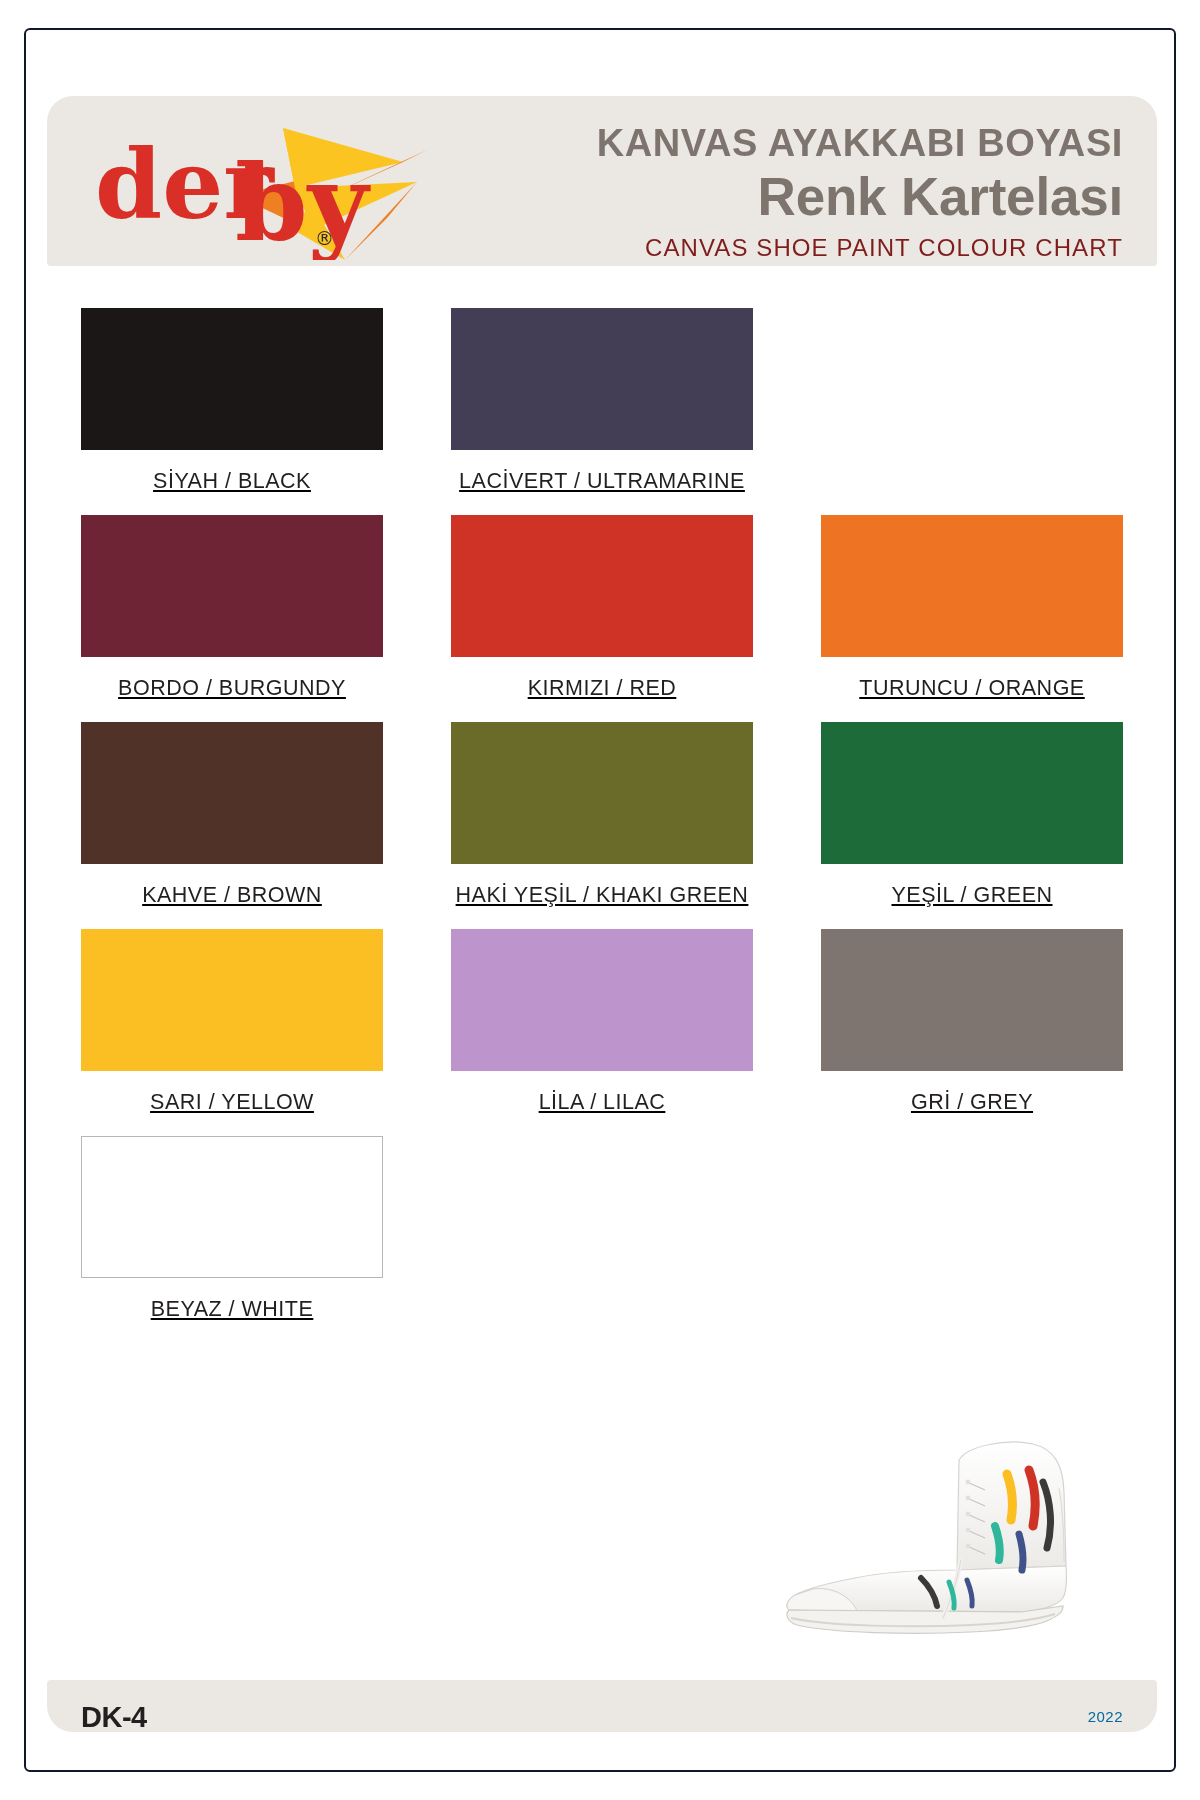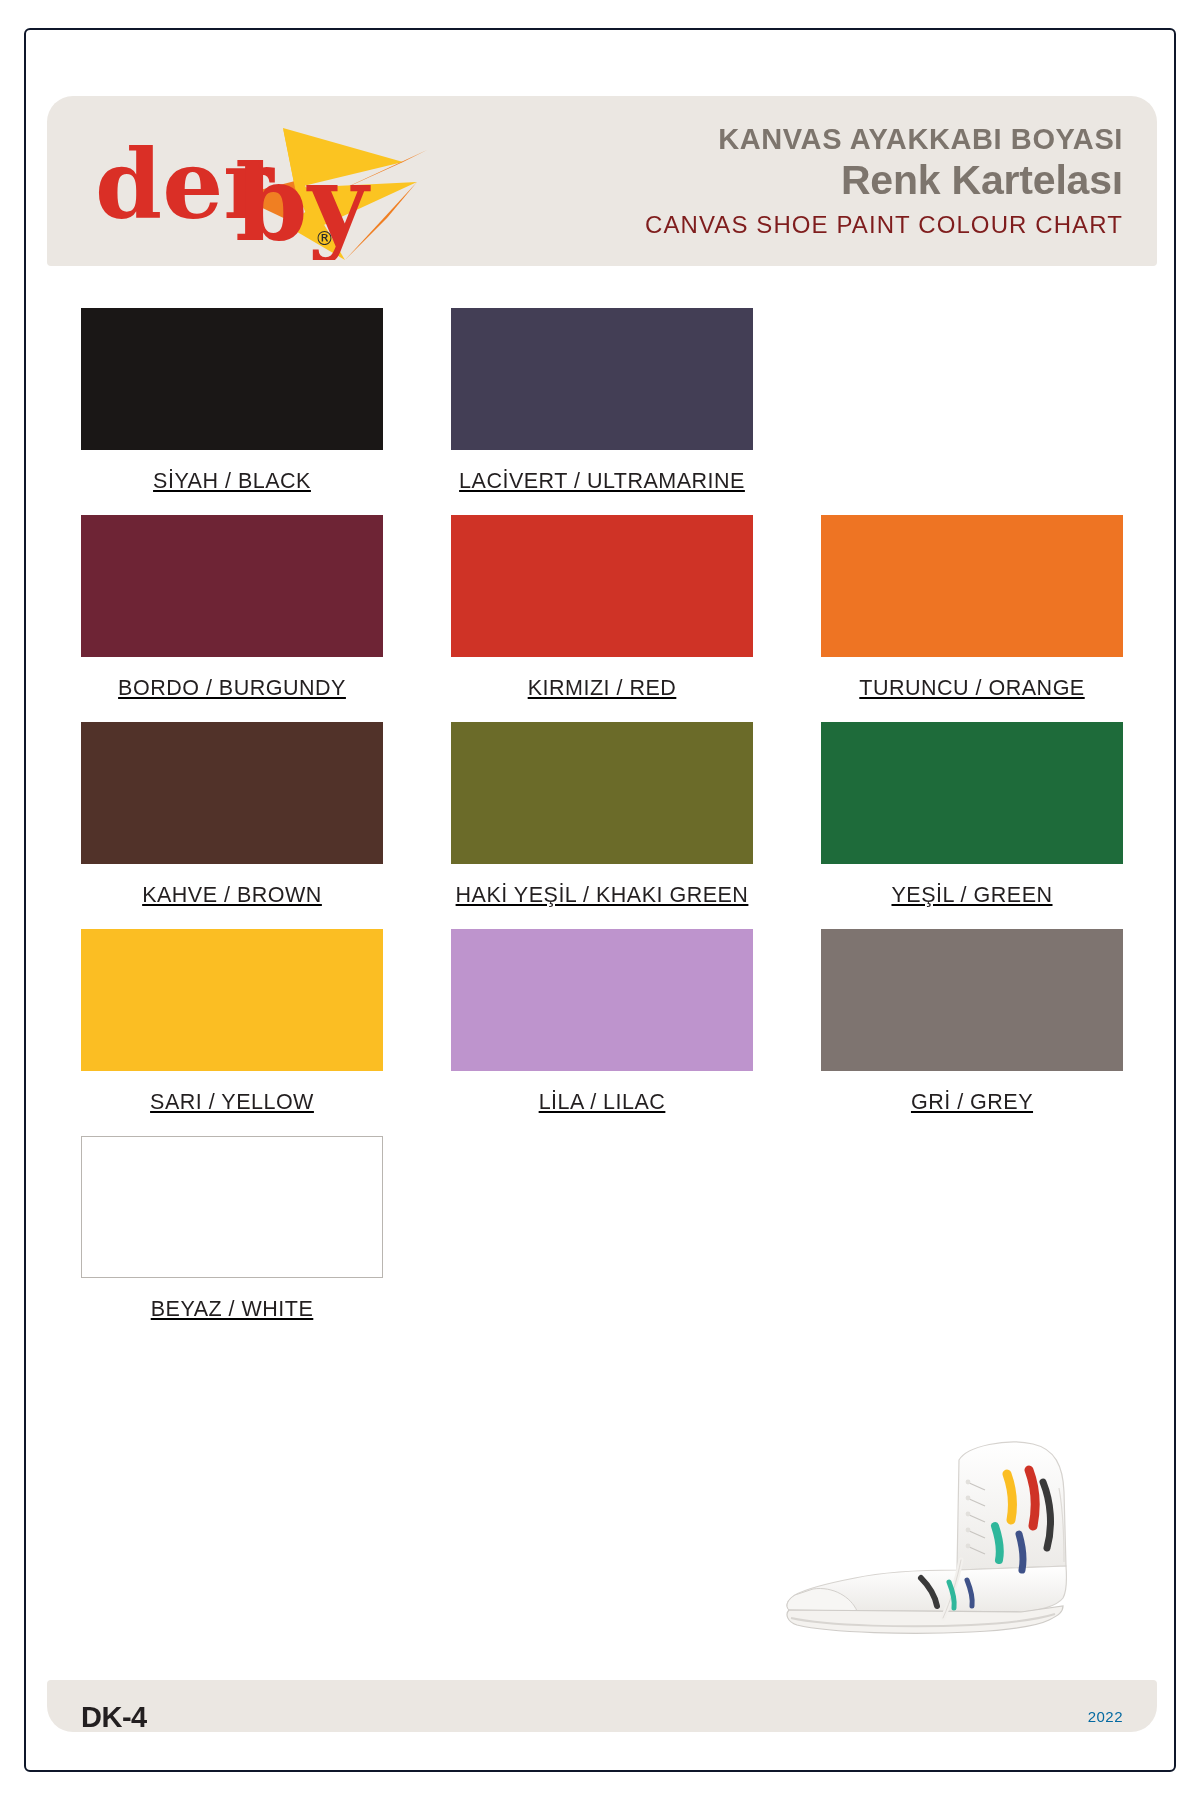--- a/index.html
+++ b/index.html
@@ -40,28 +40,28 @@
     color:#2b2b2b;
     font-family:"DejaVu Sans", sans-serif;
   }
   .head-text {
     position:absolute;
     right:34px; top:28px;
     text-align:right;
     color:#7d756d;
   }
   .head-line1 {
-    font-size:29px;
+    font-size:38px;
     font-weight:bold;
     letter-spacing:0.6px;
     line-height:1.05;
     white-space:nowrap;
   }
   .head-line2 {
-    font-size:41px;
+    font-size:53px;
     font-weight:bold;
     letter-spacing:-0.2px;
     line-height:1.18;
     margin-top:2px;
     white-space:nowrap;
   }
   .head-line3 {
     font-size:24px;
     font-weight:normal;
     letter-spacing:1.1px;

